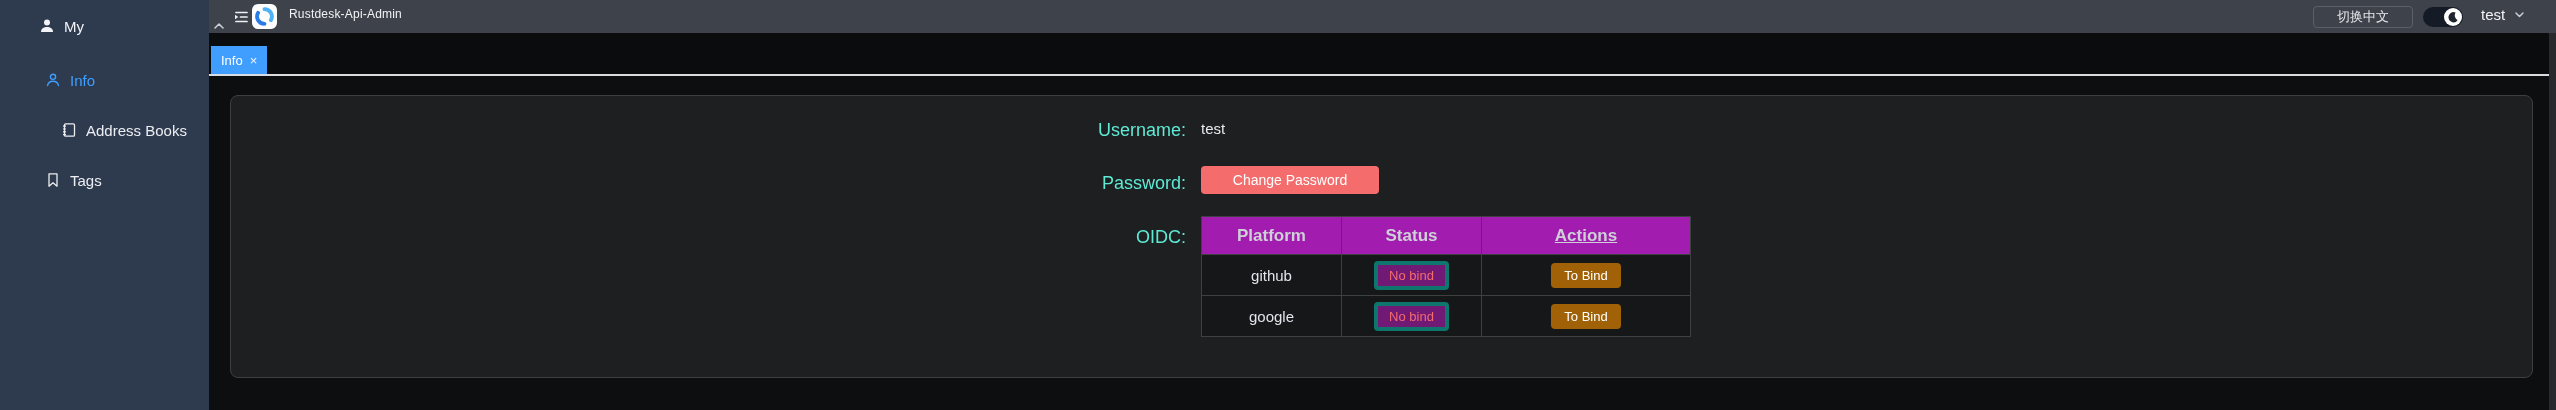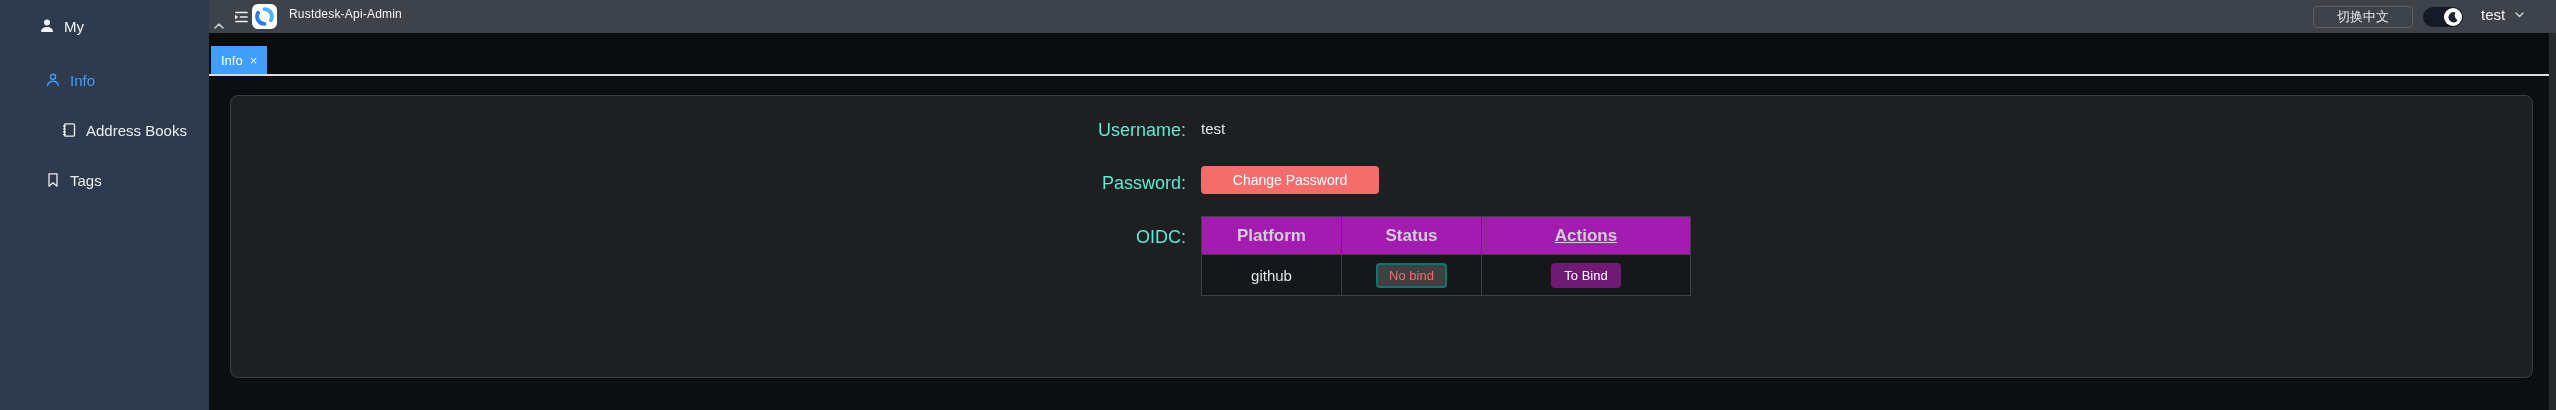--- a/index.html
+++ b/index.html
@@ -49,22 +49,22 @@
   .lbl-oidc { top:131px; }
   .val-username { position:absolute; left:970px; top:24px; font-size:15px; color:#e6e9ee; }
   .btn-danger { position:absolute; left:970px; top:70px; width:178px; height:28px; background:#f56c6c; border:none; border-radius:4px; color:#ffffff; font-size:14px; cursor:pointer; font-family:"Liberation Sans", sans-serif; }
 
   
   .oidc-table { position:absolute; left:970px; top:120px; border-collapse:collapse; background:#151719; }
   .oidc-table th, .oidc-table td { border:1px solid #3e4042; text-align:center; vertical-align:middle; }
   .oidc-table th { width:140px; height:38px; font-size:17px; font-weight:bold; color:#cdd0d6; background:#a21caf; }
   .oidc-table th.col-actions { width:209px;text-decoration:underline; }
   .oidc-table td { height:41px; font-size:15px; color:#e2e5ea; }
-  .tag-nobind { display:inline-block; padding:3px 11px; border:2px solid #0f766e; border-radius:4px; background:#404040; color:#f56c6c; font-size:13px; }
-  .btn-success { padding:5px 13px; border:none; border-radius:4px; background:#701a75; color:#ffffff; font-size:13px; cursor:pointer; font-family:"Liberation Sans", sans-serif; }
+  .tag-nobind { display:inline-block; padding:3px 11px; border:4px solid #0f766e; border-radius:4px; background:#701a75; color:#f56c6c; font-size:13px; }
+  .btn-success { padding:5px 13px; border:none; border-radius:4px; background:#a16207; color:#ffffff; font-size:13px; cursor:pointer; font-family:"Liberation Sans", sans-serif; }
 
   svg { display:block; }
 </style>
 </head>
 <body>
 
 <div class="app">
 
   <aside class="sidebar">
     <div class="menu-group">
@@ -178,17 +178,26 @@
       <tbody>
         <tr>
           <td>github</td>
           <td>
             <span class="tag-nobind">No bind</span>
           </td>
           <td>
             <button class="btn-success">To Bind</button>
           </td>
         </tr>
+        <tr>
+          <td>google</td>
+          <td>
+            <span class="tag-nobind">No bind</span>
+          </td>
+          <td>
+            <button class="btn-success">To Bind</button>
+          </td>
+        </tr>
       </tbody>
     </table>
   </section>
 
 </div>
 
 </body></html>

